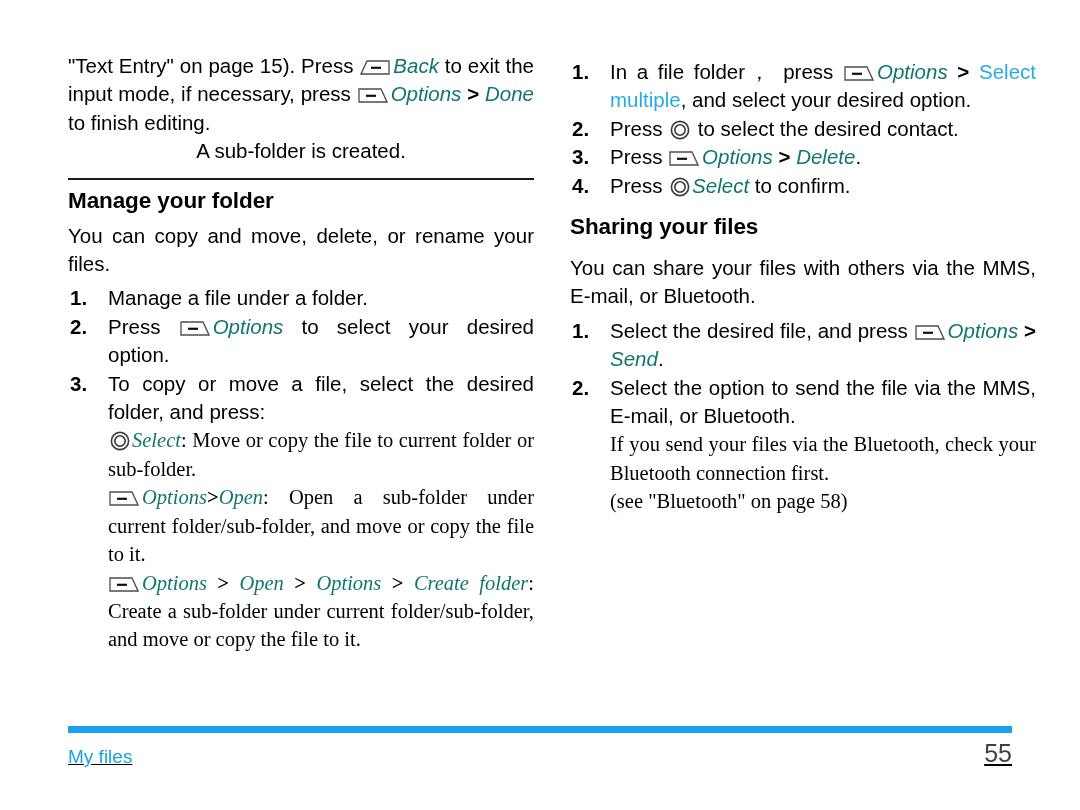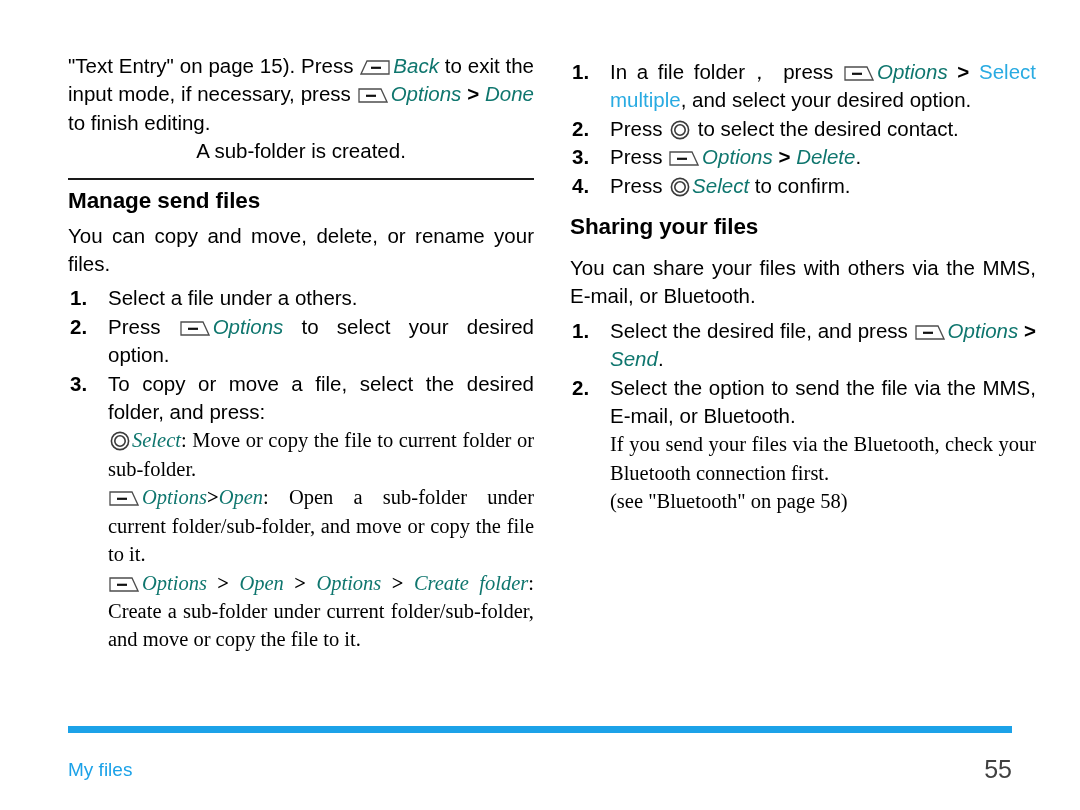--- a/index.html
+++ b/index.html
@@ -119,22 +119,23 @@
     width: 944px;
   }
   .footer-bar {
     height: 7px;
     background: #1CA2E8;
     width: 100%;
   }
   .footer-row {
     display: flex;
     justify-content: space-between;
-    align-items: center;
-    margin-top: 22px;
+    align-items: flex-end;
+    margin-top: 6px;
+    text-decoration: underline;
   }
   .footer-label {
     color: #1CA2E8;
     font-size: 19px;
   }
   .footer-page {
     color: #404040;
     font-size: 25px;
     font-weight: 500;
   }
@@ -162,27 +163,27 @@
       <span class="gt">&gt;</span>
       <span class="blue">Done</span>
       <span>to finish editing.</span></p>
 
     <p class="para nojust">A sub-folder is created.</p>
 
     <span class="sp-m"></span>
     <hr class="rule">
     <span class="sp-s"></span>
 
-    <h2 class="h2">Manage send files</h2>
+    <h2 class="h2">Manage your folder</h2>
     <span class="sp-s"></span>
     <p class="para">You can copy and move, delete, or rename your files.</p>
 
     <span class="sp-s"></span>
     <ol class="olist">
-      <li class="nojust"><span class="num">1.</span><span>Select a file under a others.</span></li>
+      <li class="nojust"><span class="num">1.</span><span>Manage a file under a folder.</span></li>
       <li><span class="num">2.</span><span>Press</span>
         <span class="icon-softkey"><svg width="30" height="15" viewBox="0 0 30 15">
               <path d="M1 1 L23 1 L29 14 L1 14 Z" fill="#fff" stroke="#4d4d4d" stroke-width="1.3"></path>
               <rect x="8" y="6.7" width="10" height="2.2" fill="#111"></rect>
             </svg></span><span class="blue">Options</span>
         <span>to select your desired option.</span></li>
       <li><span class="num">3.</span><span>To copy or move a file, select the desired folder, and press:</span></li>
     </ol>
 
     <div class="sub-block"><span class="icon-select"><svg width="20" height="20" viewBox="0 0 20 20">

